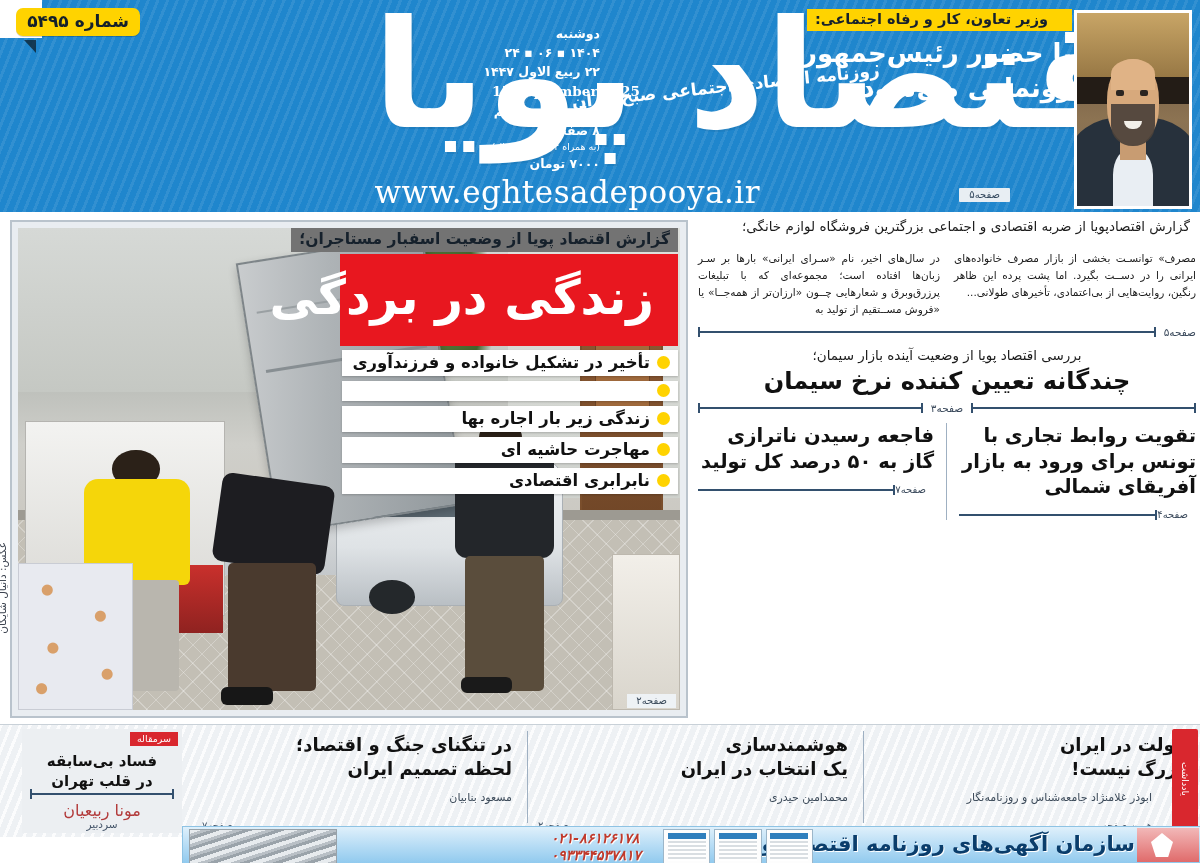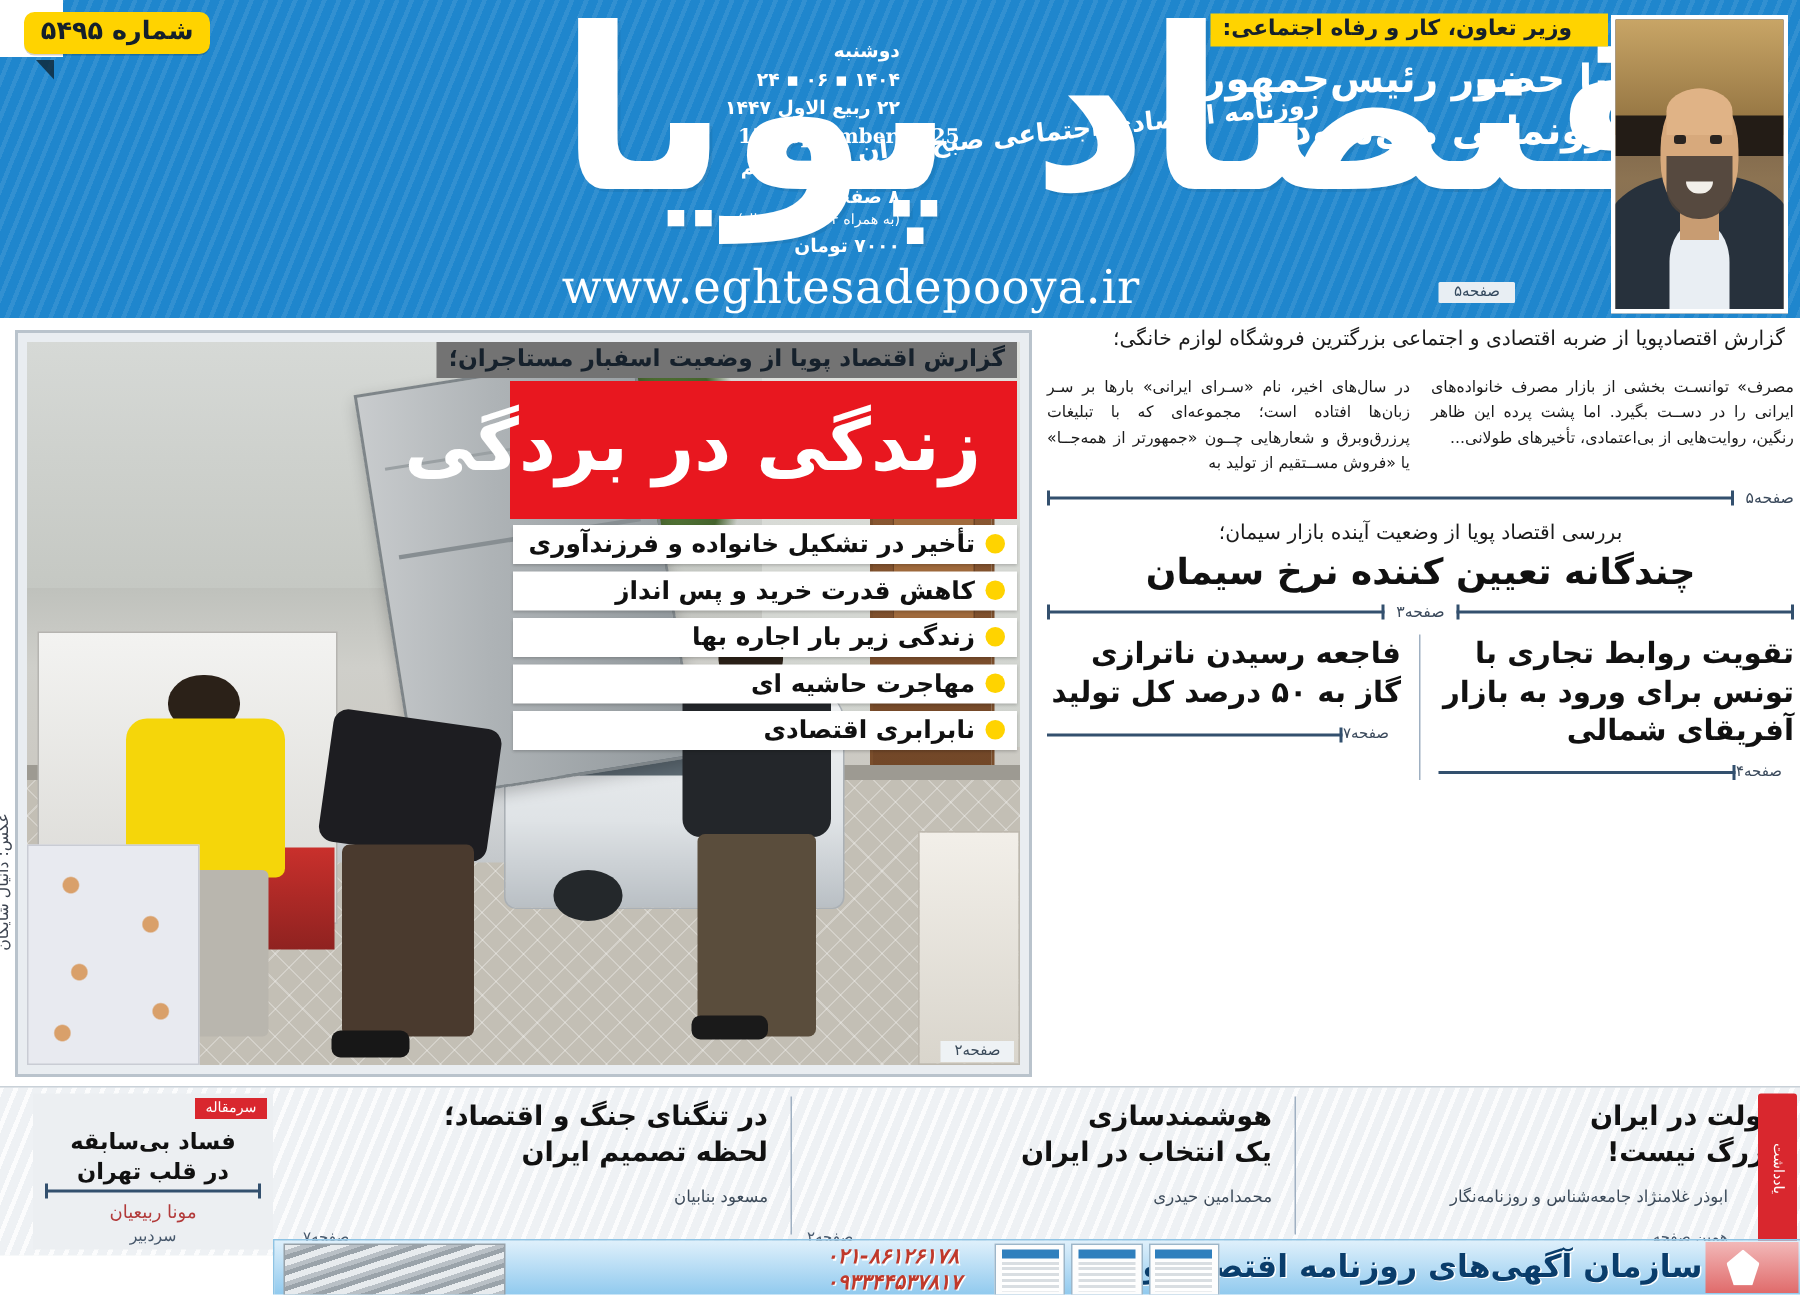--- a/index.html
+++ b/index.html
@@ -302,21 +302,21 @@
     position:absolute; right:4px; top:3px; background:#d9272e; color:#fff;
     font-size:9.5px; padding:1px 7px 2px 7px;
   }
   .ed-title{
     position:absolute; right:0; left:0; top:22px; font-size:15px; font-weight:bold;
     color:#111; line-height:1.35;
   }
   .ed-rule{ position:absolute; left:8px; right:8px; top:64px; height:2px; background:#33506e;}
   .ed-rule::before{content:"";position:absolute;right:0;top:-4px;width:2px;height:10px;background:#33506e;}
   .ed-rule::after{content:"";position:absolute;left:0;top:-4px;width:2px;height:10px;background:#33506e;}
-  .ed-author{ position:absolute; left:0;right:0; top:72px; font-size:12px; color:#b23a3a;}
+  .ed-author{ position:absolute; left:0;right:0; top:72px; font-size:16px; color:#b23a3a;}
   .ed-role{ position:absolute; left:0;right:0; top:89px; font-size:10.5px; color:#45566a;}
 
   .op-row{ position:absolute; left:192px; top:0; width:1008px; height:112px; display:flex; direction:rtl;}
   .op{ flex:1 1 0; position:relative; padding:8px 16px 0 16px; box-sizing:border-box; direction:rtl; text-align:right;}
   .op .sep{ position:absolute; right:0; top:6px; width:1px; height:92px; background:#9fb0c2;}
   .op h4{ margin:0; font-size:18px; font-weight:bold; line-height:1.33; color:#111;}
   .op .by{ position:absolute; right:16px; top:66px; font-size:11px; color:#3c4a59; white-space:nowrap;}
   .op .pgl{ position:absolute; left:10px; bottom:6px; font-size:10px; color:#46586c;}
   .op .pgl.wide{ left:auto; right:16px; }
   .vtab{
@@ -464,21 +464,20 @@
         <span>زندگی در بردگی</span>
       </div>
 
       <div class="pkg-bullets">
         <div class="b">
           <i class="dot"></i>
           <span>تأخیر در تشکیل خانواده و فرزندآوری</span>
         </div>
         <div class="b">
           <i class="dot"></i>
-          <span>کاهش قدرت خرید و پس انداز</span>
         </div>
         <div class="b">
           <i class="dot"></i>
           <span>زندگی زیر بار اجاره بها</span>
         </div>
         <div class="b">
           <i class="dot"></i>
           <span>مهاجرت حاشیه ای</span>
         </div>
         <div class="b">
@@ -492,21 +491,21 @@
 
     <div class="photo-credit">عکس: دانیال شایگان</div>
 
     <div class="rcol">
 
       <div class="rc-kicker">گزارش اقتصادپویا از ضربه اقتصادی و اجتماعی بزرگترین فروشگاه لوازم خانگی؛</div>
 
 
       <div class="rc-lead">
         <div class="col">مصرف» توانسـت بخشی از بازار مصرف خانواده‌های ایرانی را در دســت بگیرد. اما پشت پرده این ظاهر رنگین، روایت‌هایی از بی‌اعتمادی، تأخیرهای طولانی...</div>
-        <div class="col">در سال‌های اخیر، نام «سـرای ایرانی» بارها بر سـر زبان‌ها افتاده است؛ مجموعه‌ای که با تبلیغات پرزرق‌وبرق و شعارهایی چــون «جمهور‌تر از همه‌جــا» یا «فروش مســتقیم از تولید به</div>
+        <div class="col">در سال‌های اخیر، نام «سـرای ایرانی» بارها بر سـر زبان‌ها افتاده است؛ مجموعه‌ای که با تبلیغات پرزرق‌وبرق و شعارهایی چــون «ارزان‌تر از همه‌جــا» یا «فروش مســتقیم از تولید به</div>
       </div>
 
       <div class="rule">
         <span class="lbl">صفحه۵</span>
         <span class="bar"></span>
       </div>
 
       <div class="rc2-kicker">بررسی اقتصاد پویا از وضعیت آینده بازار سیمان؛</div>
       <div class="rc2-head">چندگانه تعیین کننده نرخ سیمان</div>
 

